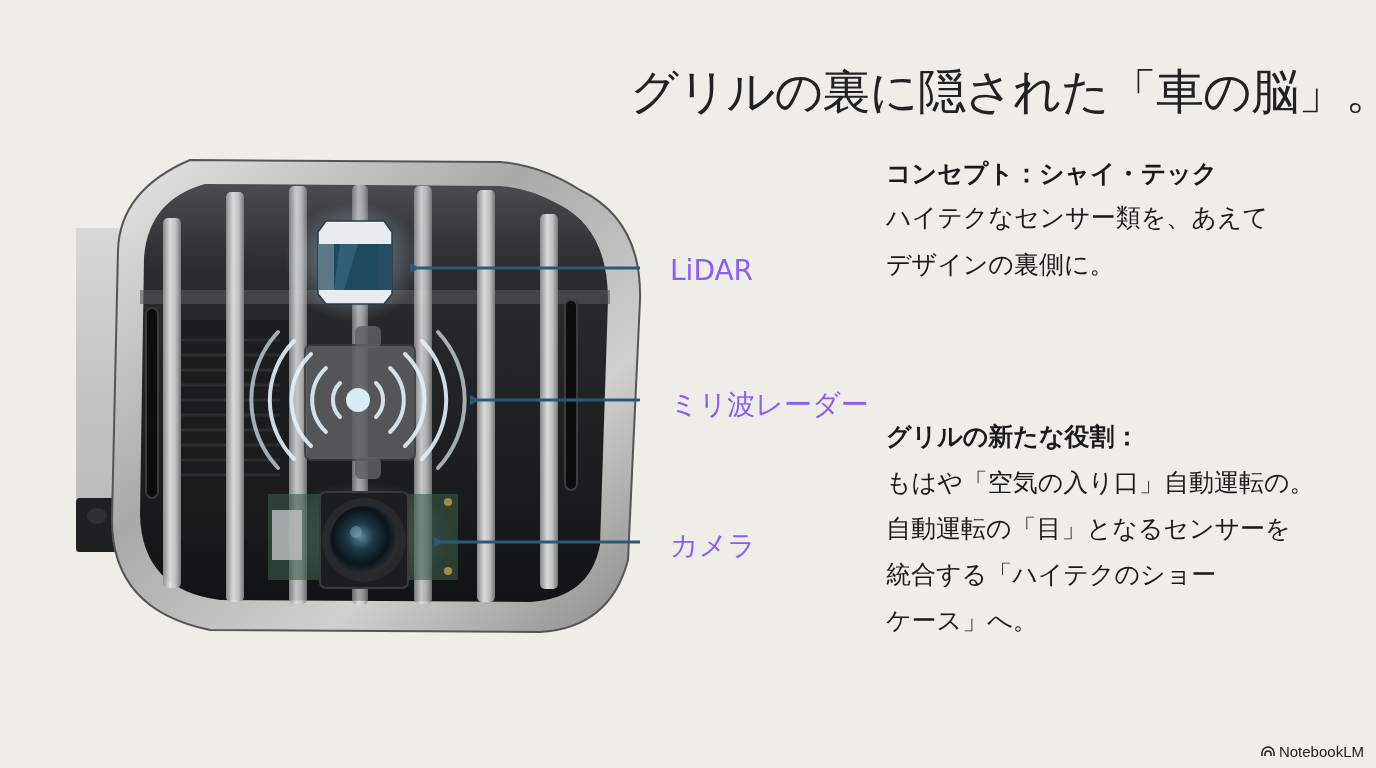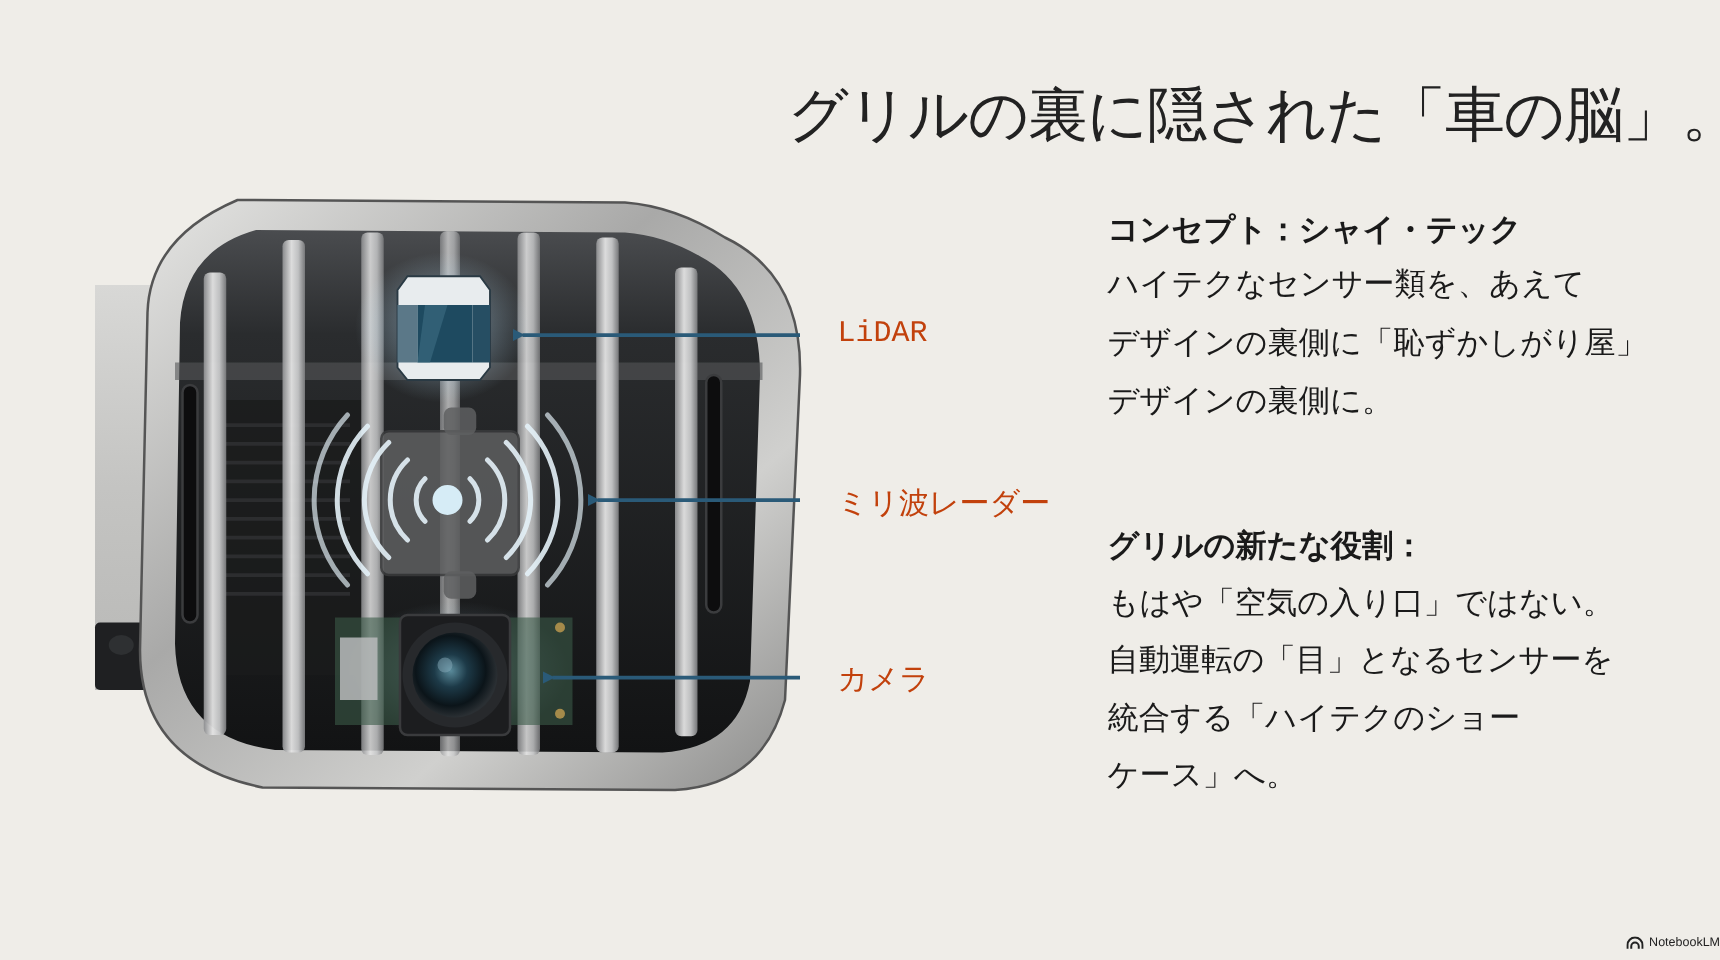--- a/index.html
+++ b/index.html
@@ -11,49 +11,48 @@
       position: relative;
     }
     .slide { position: absolute; inset: 0; }
     .title {
       position: absolute; left: 606px; top: 60px;
       font-size: 48px; font-weight: normal; letter-spacing: -1px;
       color: #222; white-space: nowrap; margin-left: 24px;
     }
     .illustration { position: absolute; left: 0; top: 0; width: 860px; height: 660px; }
     .label {
-      position: absolute; font-size: 24px; color: #c2410c; white-space: nowrap;
+      position: absolute; font-size: 28px; color: #8b5cf6; white-space: nowrap;
       font-weight: 500;
-      font-family: Liberation Mono, monospace;
     }
     .label-lidar { left: 670px; top: 254px; }
     .label-radar { left: 670px; top: 386px; }
     .label-camera { left: 670px; top: 527px; }
 
     .panel { position: absolute; left: 886px; width: 460px; }
-    .panel-concept { top: 166px; }
+    .panel-concept { top: 156px; }
     .panel-role { top: 374px; }
     .panel h2 {
       font-size: 25px; font-weight: bold; line-height: 38px; color: #1a1a1a; white-space: nowrap;
     }
     .panel p {
       font-size: 25px; line-height: 46px; color: #1a1a1a; white-space: nowrap; font-family: Liberation Serif, serif;
     }
     .panel-concept h2 { line-height: 36px; margin-bottom: 2px; }
     .panel-concept p { line-height: 47px; }
     .panel-role h2 { margin-bottom: 4px; margin-top: 44px; }
 
     .footer-statement {
       position: absolute; left: 76px; top: 686px;
       font-size: 32px; font-weight: bold; color: #111; white-space: nowrap; letter-spacing: -0.5px;
     }
     .brand {
-      position: absolute; right: 0; bottom: 8px;
+      position: absolute; right: 12px; bottom: 8px;
       display: flex; align-items: center; gap: 4px;
-      font-size: 10px; color: #222;
+      font-size: 15px; color: #222;
       font-family: "Liberation Sans", sans-serif;
     }
     .brand svg { width: 14px; height: 11px; }
   </style>
 </head>
 <body>
 
 <div class="slide">
 
   <h1 class="title">グリルの裏に隠された「車の脳」。</h1>
@@ -182,27 +181,26 @@
     </svg>
   </div>
 
   <div class="label label-lidar">LiDAR</div>
   <div class="label label-radar">ミリ波レーダー</div>
   <div class="label label-camera">カメラ</div>
 
   <section class="panel panel-concept">
     <h2>コンセプト：シャイ・テック</h2>
     <p>ハイテクなセンサー類を、あえて</p>
-    <p>デザインの裏側に「恥ずかしがり屋」</p>
     <p>デザインの裏側に。</p>
   </section>
 
   <section class="panel panel-role">
     <h2>グリルの新たな役割：</h2>
-    <p>もはや「空気の入り口」ではない。</p>
+    <p>もはや「空気の入り口」自動運転の。</p>
     <p>自動運転の「目」となるセンサーを</p>
     <p>統合する「ハイテクのショー</p>
     <p>ケース」へ。</p>
   </section>
 
 
   <div class="brand">
     <svg viewBox="0 0 14 11">
       <path d="M1 10 V7 A6 6 0 0 1 13 7 V10" fill="none" stroke="#222" stroke-width="1.6"></path>
       <path d="M4 10 V8 A3 3 0 0 1 10 8 V10" fill="none" stroke="#222" stroke-width="1.6"></path>

